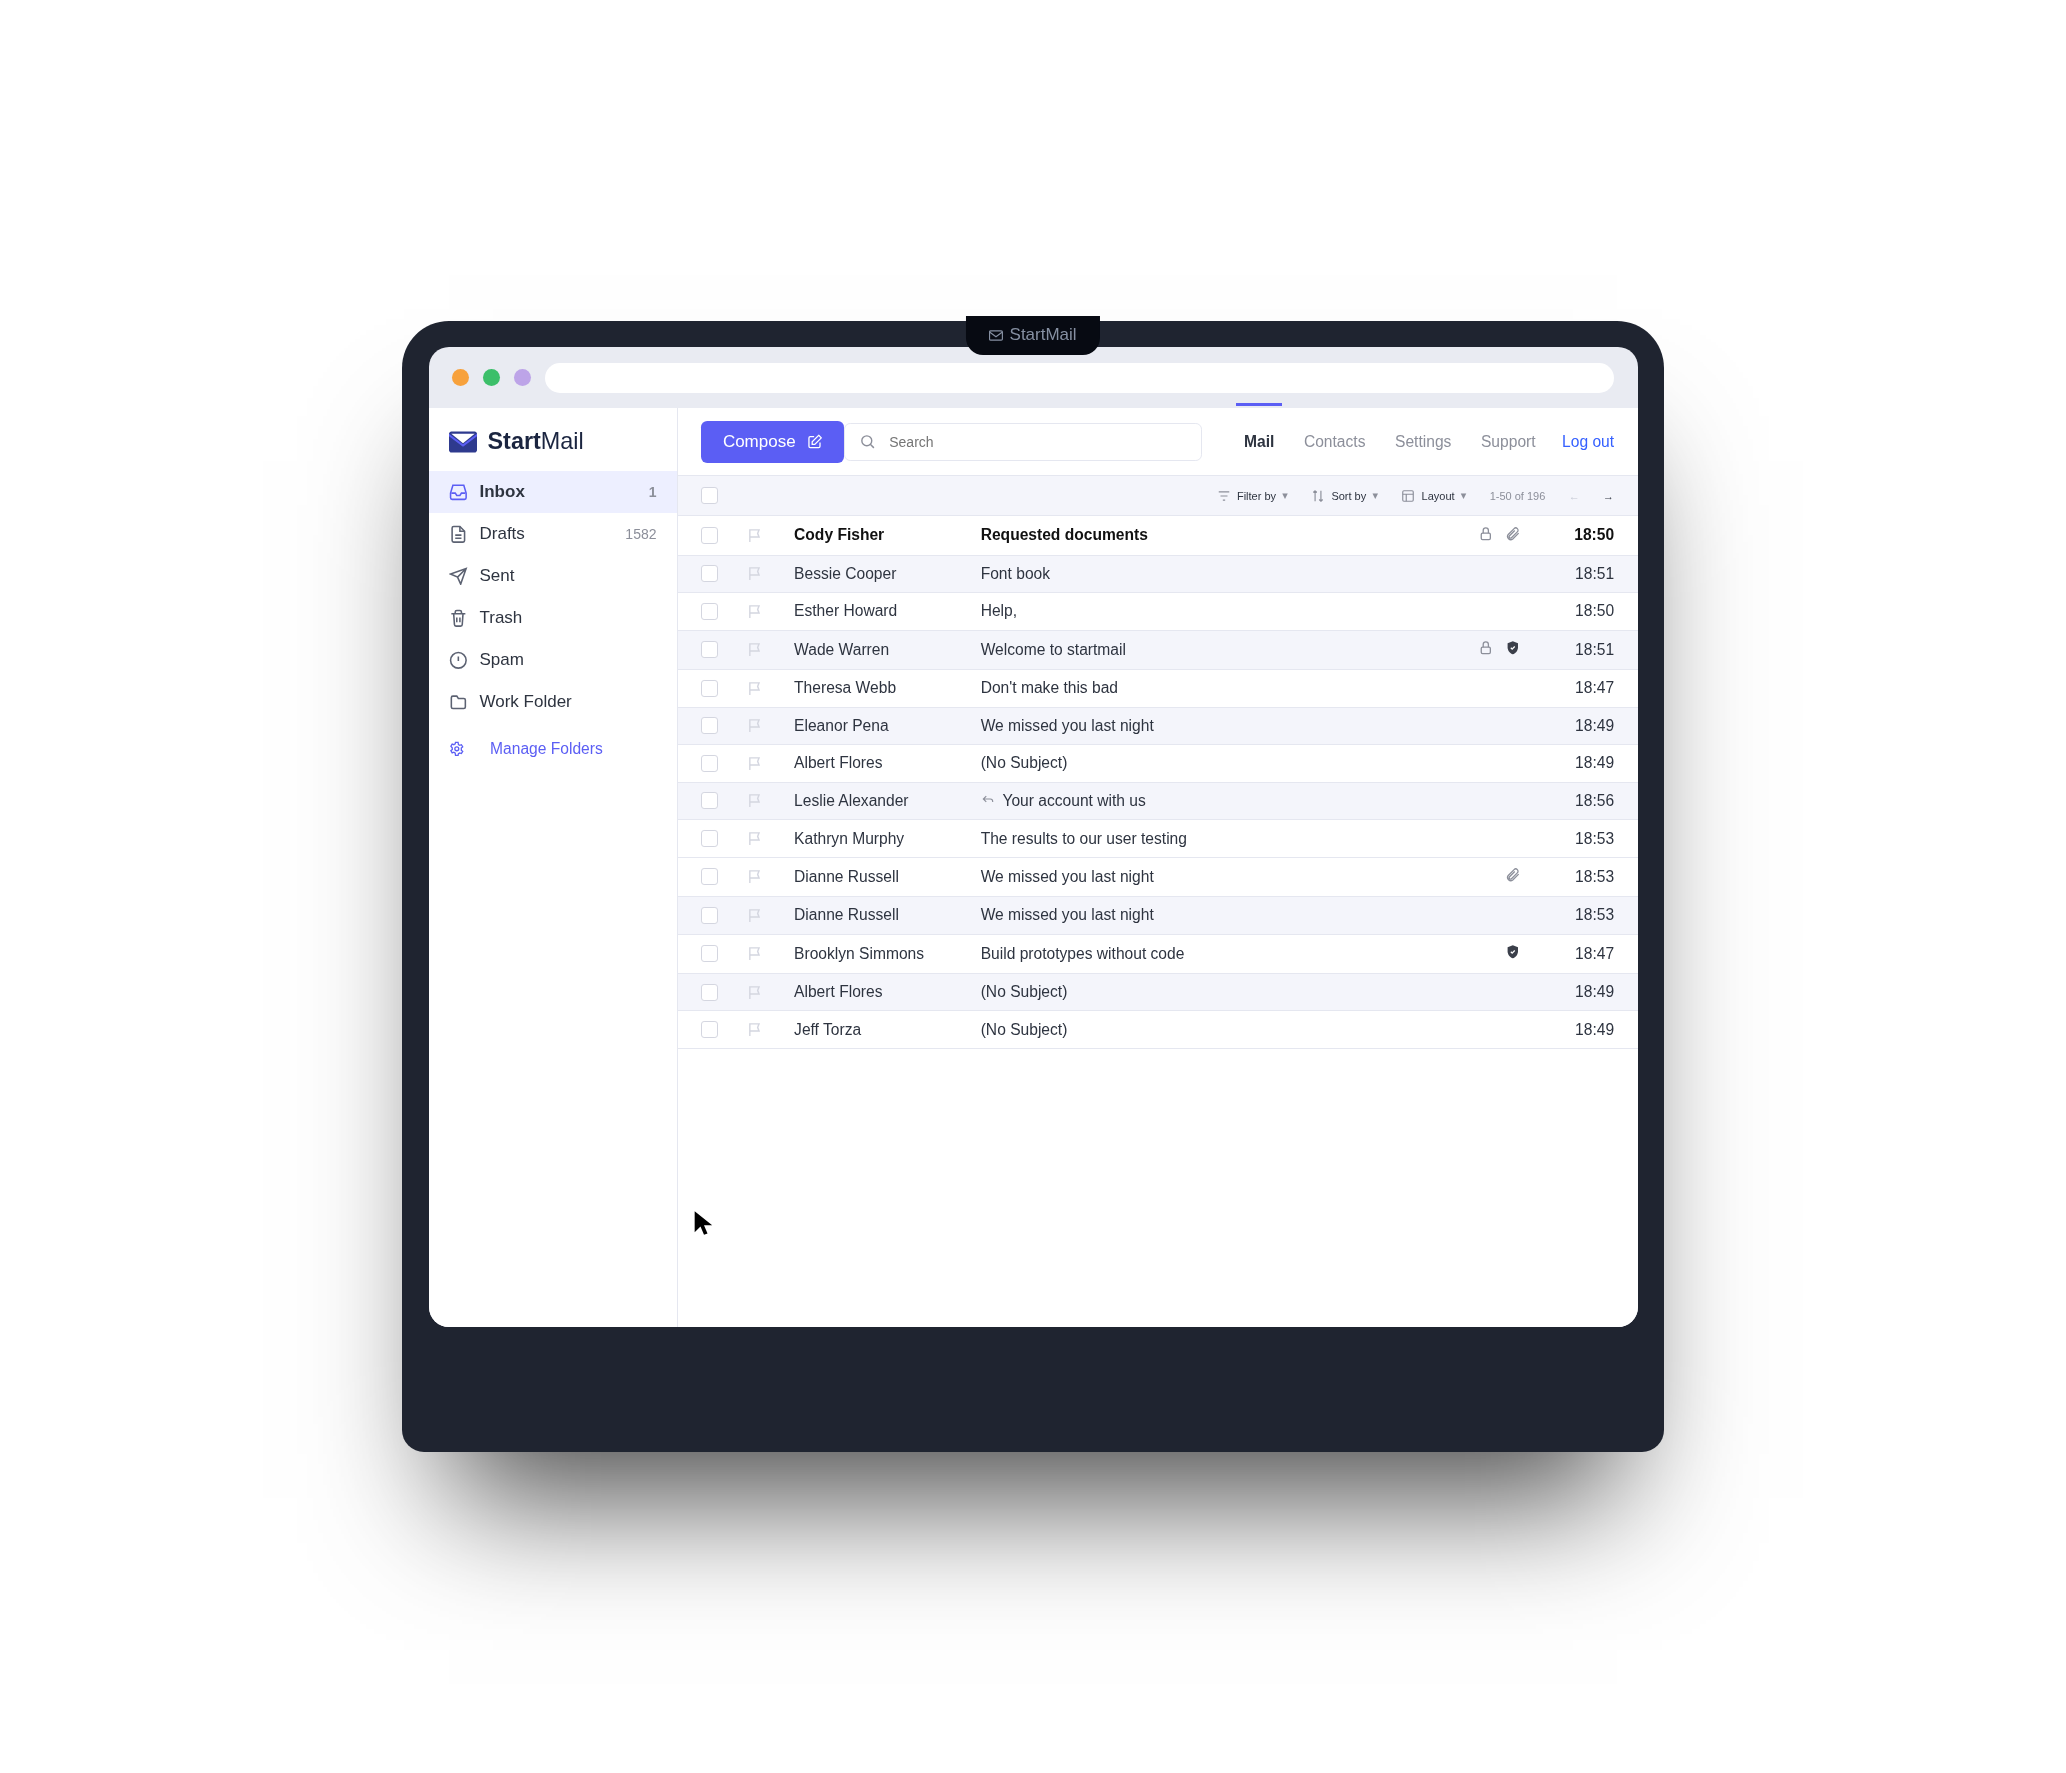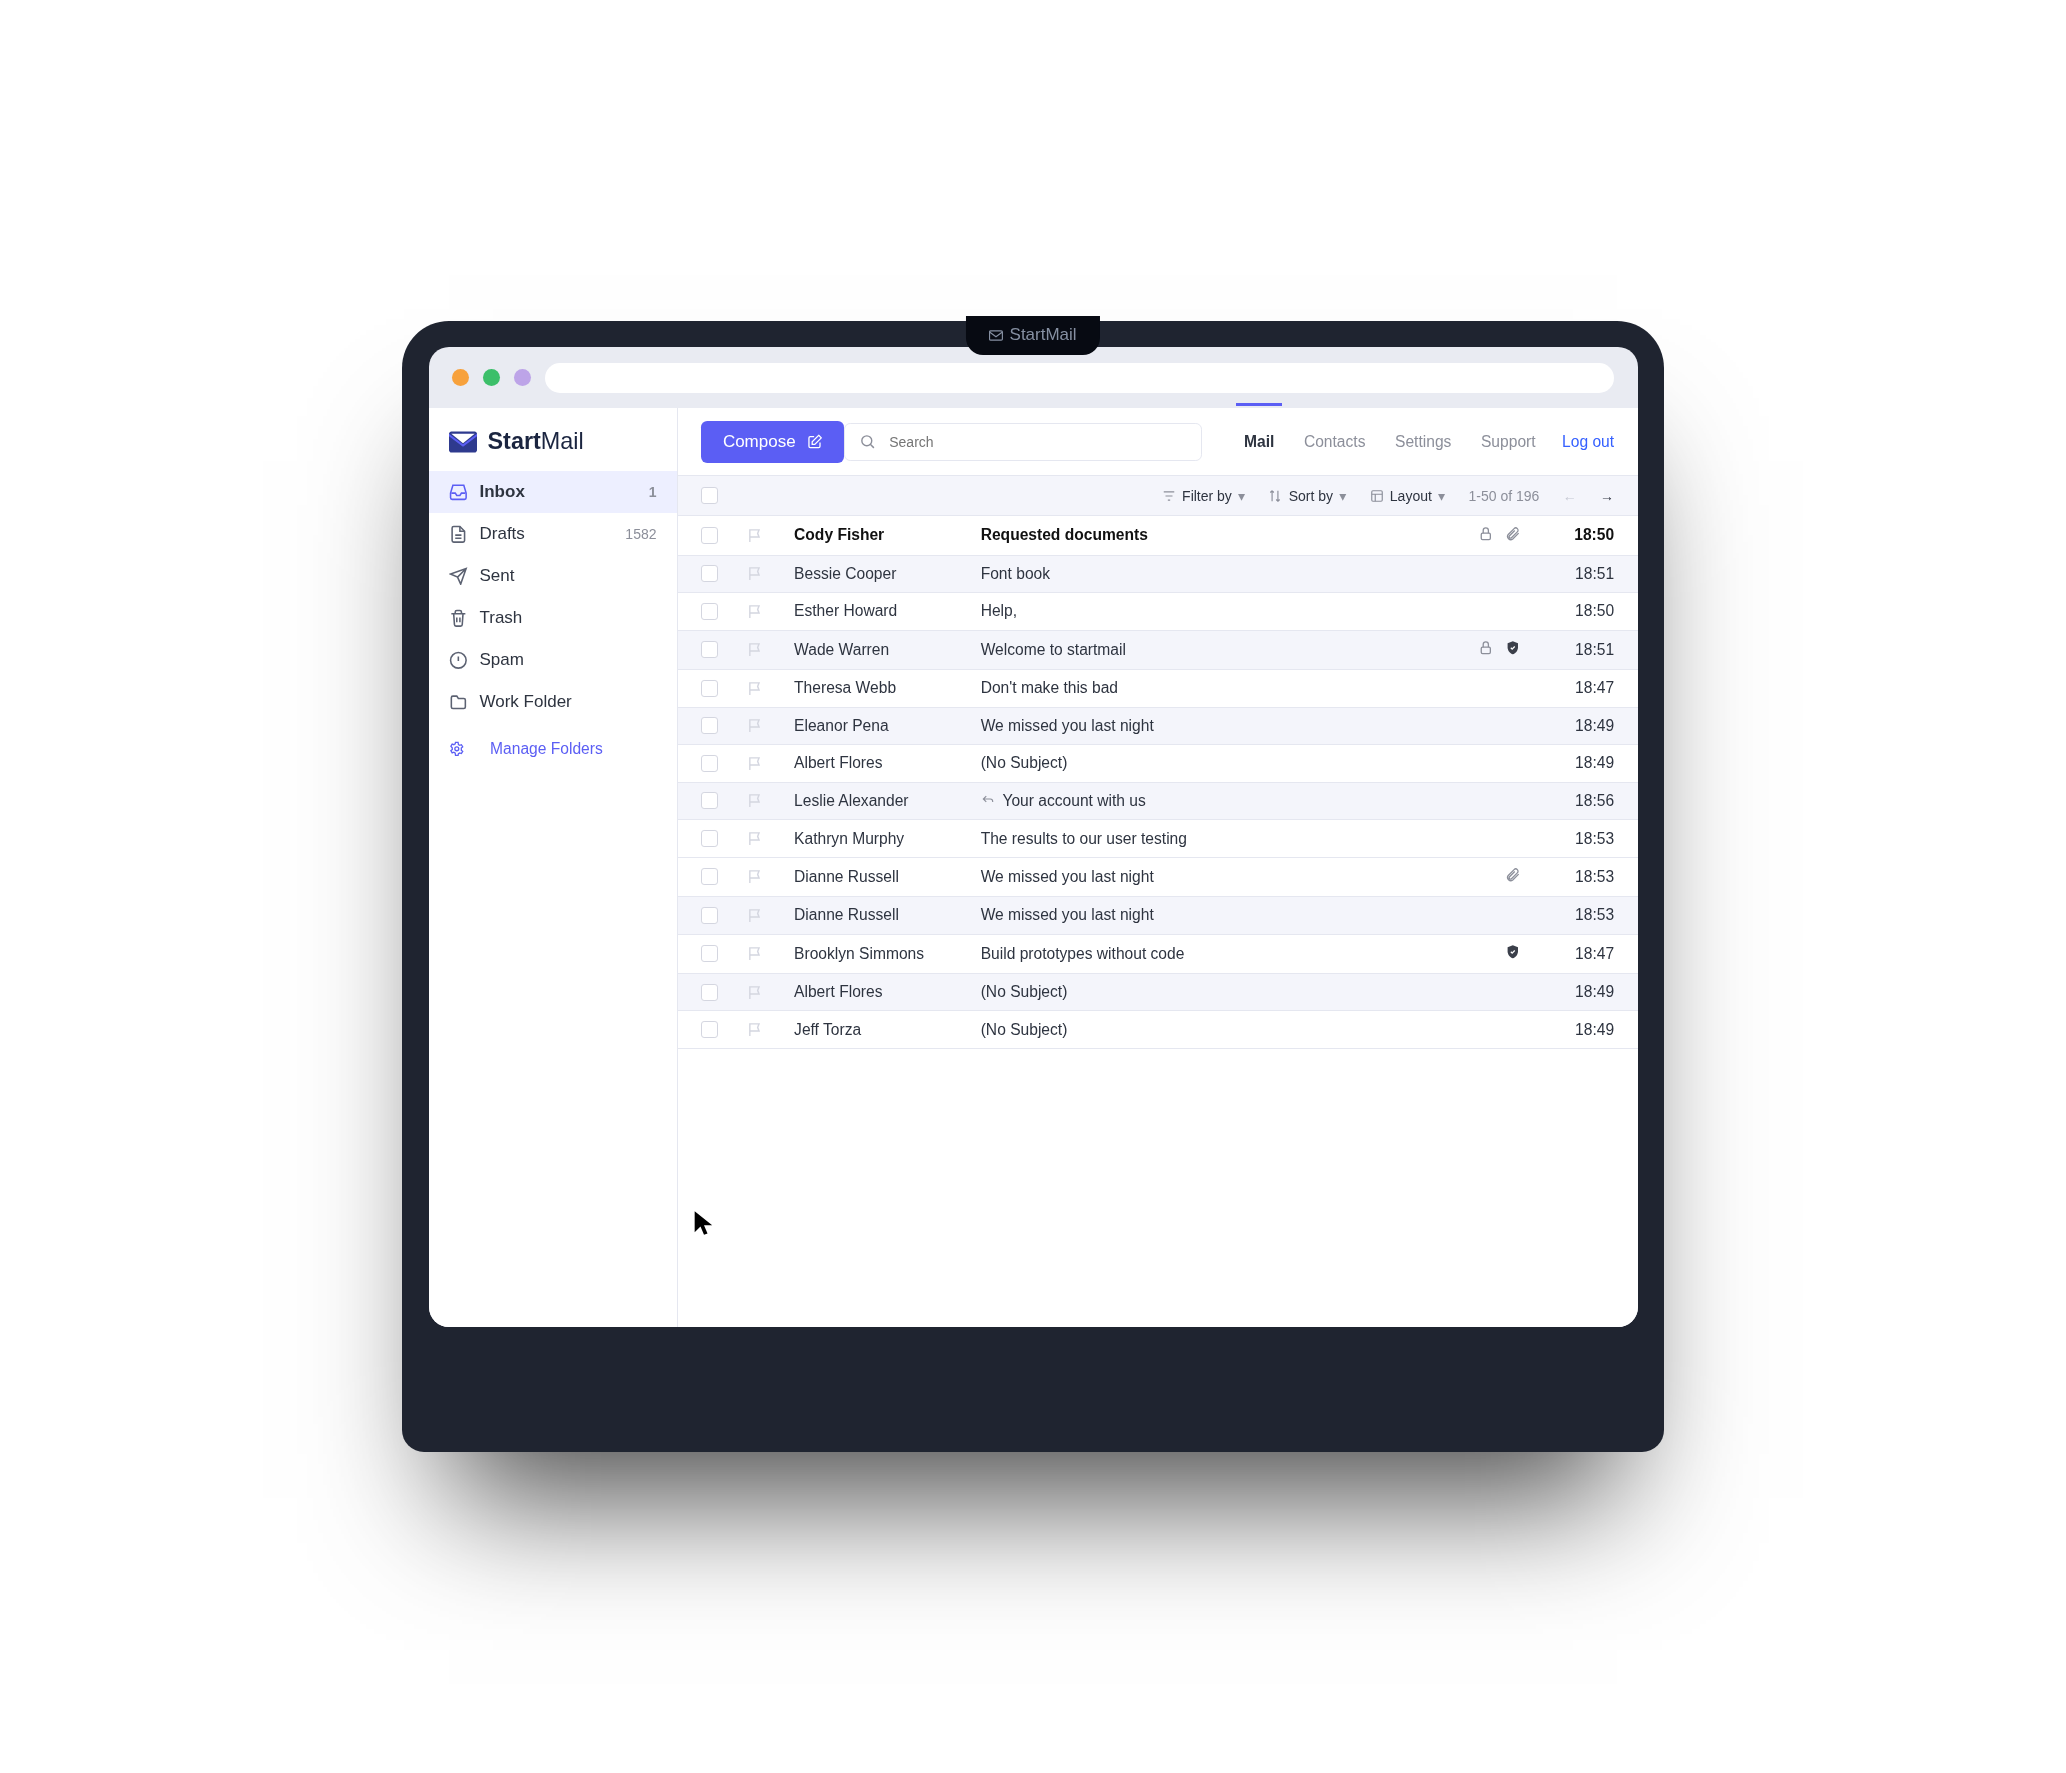--- a/index.html
+++ b/index.html
@@ -49,21 +49,21 @@
   .topbar{display:flex;align-items:center;padding:12.5px 23.4px;border-bottom:0.8px solid var(--border)}
   .compose{display:flex;align-items:center;gap:11px;background:var(--accent);color:#fff;font-size:17px;font-weight:500;padding:11px 22px;border:0;border-radius:6.2px;cursor:pointer}
   .search{display:flex;align-items:center;gap:11px;flex:0 0 358px;border:0.8px solid var(--border);border-radius:6.2px;padding:9.3px 14px;color:var(--muted)}
   .search input{border:0;outline:0;flex:1;font-size:14px;background:transparent}
   .tabs{margin-left:auto;display:flex;align-items:center;gap:23.4px;font-size:15.6px}
   .tab{color:var(--muted);cursor:pointer;padding:6.2px 3.1px}
   .tab.active{color:var(--text);font-weight:600;position:relative}
   .tab.active::before{content:"";position:absolute;top:-23.4px;left:-4.7px;right:-4.7px;height:2.3px;background:var(--accent)}
   .logout{color:var(--link);font-weight:400;cursor:pointer}
   
-  .toolbar{display:flex;align-items:center;gap:16px;padding:11px 23.4px;border-bottom:0.8px solid var(--border);background:var(--panel-alt);font-size:14px;color:var(--text)}
+  .toolbar{display:flex;align-items:center;gap:16px;padding:11px 23.4px;border-bottom:0.8px solid var(--border);background:var(--panel-alt);font-size:11px;color:var(--text)}
   .toolbar .right{margin-left:auto;display:flex;align-items:center;gap:23.4px}
   .tool{display:flex;align-items:center;gap:6.2px;cursor:pointer;color:var(--text)}
   .tool svg,.tool .caret{color:var(--muted)}
   .pager{color:var(--muted)}
   .arrow{color:#c5c8d3;cursor:pointer}
   .arrow.on{color:var(--text)}
   
   .list{display:flex;flex-direction:column;font-size:15.6px}
   .row{display:grid;grid-template-columns:31px 31px 171px 1fr 125px 78px;align-items:center;gap:15.6px;padding:9.3px 23.4px;border-bottom:0.8px solid var(--border)}
   .row:first-child{background:#fff}

